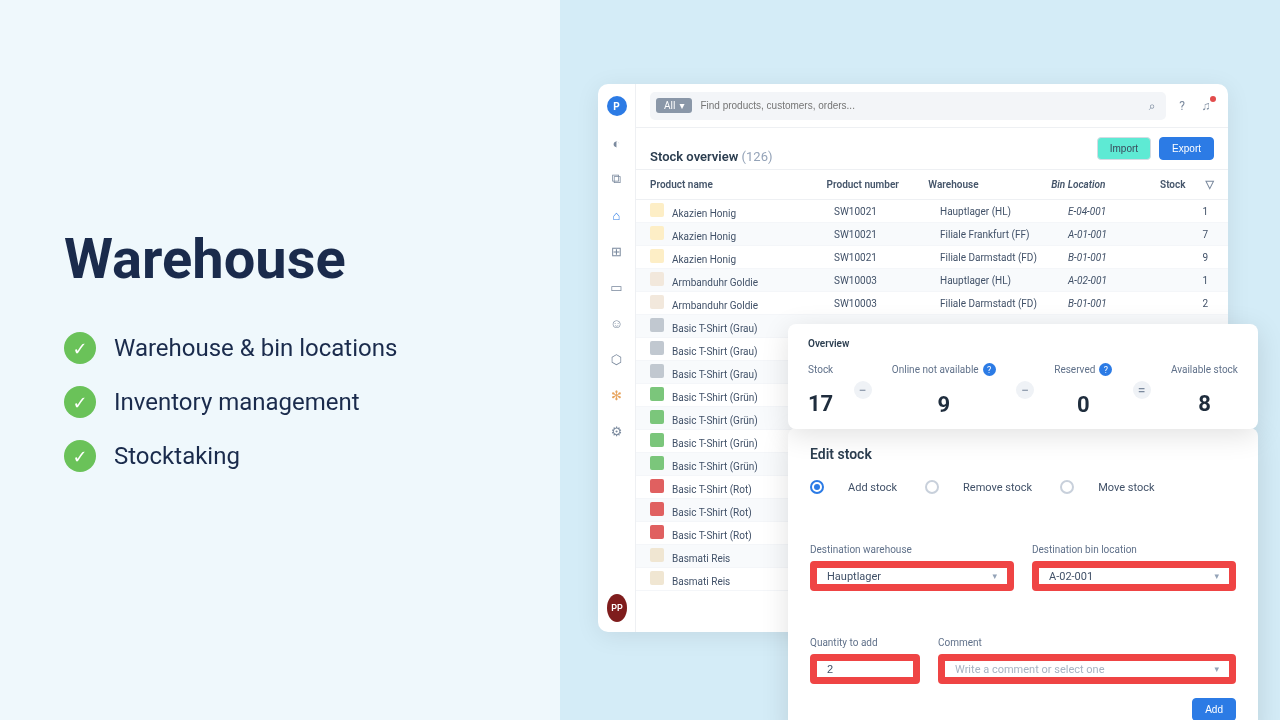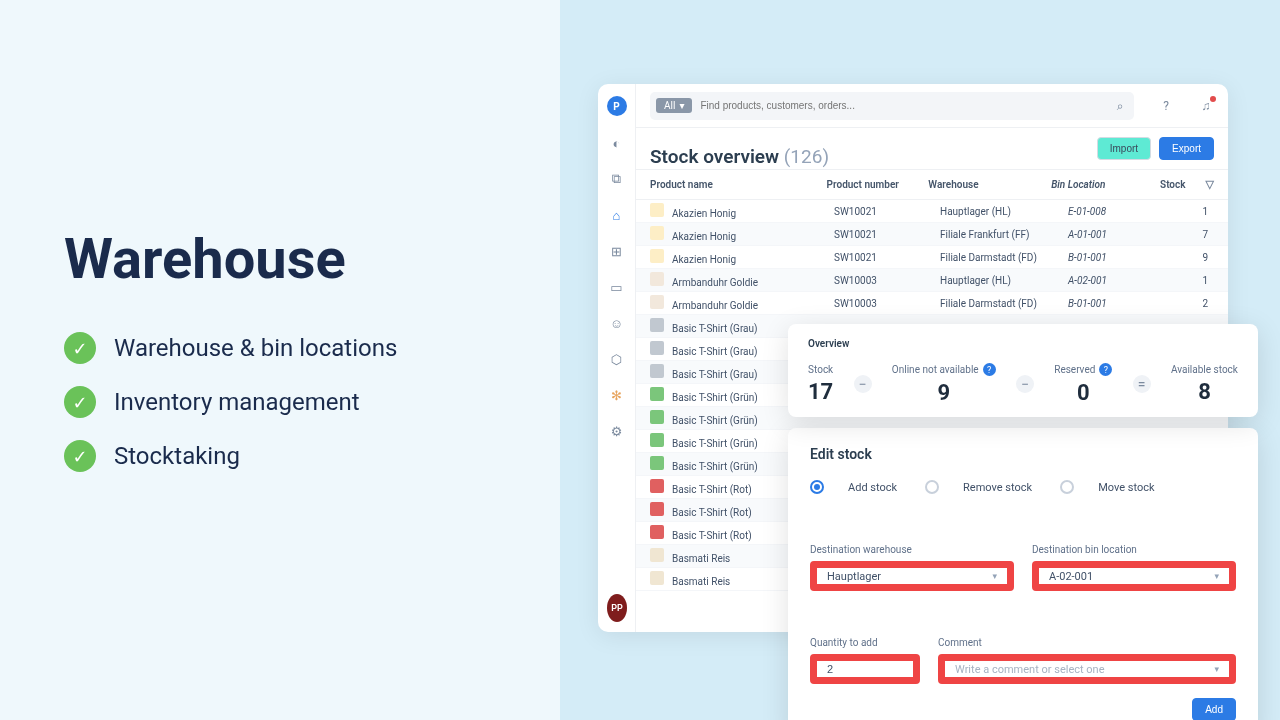--- a/index.html
+++ b/index.html
@@ -8,29 +8,29 @@
 .hero-title { font-size: 56px; font-weight: 700; color: #1a2b4c; margin-bottom: 40px; }
 .feature-list { list-style: none; }
 .feature-item { display: flex; align-items: center; font-size: 24px; color: #1a2b4c; margin-bottom: 22px; }
 .check-circle { width: 32px; height: 32px; border-radius: 50%; background: #6ac259; margin-right: 18px; display: flex; align-items: center; justify-content: center; color: #fff; font-size: 18px; flex-shrink: 0; }
 .app-window { position: absolute; left: 598px; top: 84px; width: 630px; height: 548px; background: #fff; border-radius: 10px; box-shadow: 0 4px 24px rgba(0,0,0,0.08); overflow: hidden; }
 .app-sidebar { position: absolute; left: 0; top: 0; width: 38px; height: 100%; border-right: 1px solid #eef0f3; display: flex; flex-direction: column; align-items: center; padding-top: 12px; gap: 18px; }
 .sidebar-icon { width: 18px; height: 18px; display: flex; align-items: center; justify-content: center; color: #7b8a9e; font-size: 13px; }
 .app-logo { width: 20px; height: 20px; border-radius: 50%; background: #2c7be5; color: #fff; display: flex; align-items: center; justify-content: center; font-size: 10px; font-weight: 700; }
 .avatar-badge { position: absolute; bottom: 10px; left: 9px; width: 20px; height: 28px; border-radius: 50%; background: #7f1d1d; color: #fff; display: flex; align-items: center; justify-content: center; font-size: 9px; font-weight: 600; }
 .app-content { margin-left: 38px; height: 100%; }
-.topbar { height: 44px; display: flex; align-items: center; padding: 0 14px; gap: 24px; border-bottom: 1px solid #eef0f3; }
+.topbar { height: 44px; display: flex; align-items: center; padding: 0 14px; gap: 8px; border-bottom: 1px solid #eef0f3; }
 .search-wrap { flex: 1; height: 28px; background: #f3f5f8; border-radius: 5px; display: flex; align-items: center; padding: 0 6px; }
 .filter-pill { background: #8a97a8; color: #fff; font-size: 10px; padding: 2px 8px; border-radius: 3px; display: flex; align-items: center; gap: 4px; }
 .search-input { border: none; background: transparent; font-size: 10px; padding: 0 8px; flex: 1; outline: none; color: #4a5568; }
 .topbar-icon { width: 16px; height: 16px; color: #7b8a9e; font-size: 12px; display: flex; align-items: center; justify-content: center; }
 .bell-badge { position: relative; }
 .bell-badge::after { content: ''; position: absolute; top: -2px; right: -2px; width: 6px; height: 6px; background: #e24c4c; border-radius: 50%; }
 .page-header { height: 42px; display: flex; align-items: center; justify-content: space-between; padding: 0 14px; border-bottom: 1px solid #eef0f3; }
-.page-title { font-size: 19px; font-weight: 600; color: #2c3e50; margin-top: 16px; }
+.page-title { font-size: 13px; font-weight: 600; color: #2c3e50; margin-top: 16px; }
 .page-count { color: #94a3b8; font-weight: 400; }
 .header-actions { display: flex; gap: 8px; }
 .btn { font-size: 10px; padding: 5px 12px; border-radius: 4px; border: 1px solid #d4dbe3; background: #5eead4; color: #3a4a5c; cursor: pointer; }
 .btn-primary { background: #2c7be5; color: #fff; border-color: #2c7be5; }
 .table-header { display: flex; height: 30px; align-items: center; border-bottom: 1px solid #eef0f3; padding: 0 14px; font-size: 10px; font-weight: 600; color: #45556a; }
 .col-name { width: 184px; }
 .col-num { width: 106px; }
 .col-wh { width: 128px; }
 .col-bin { width: 90px; font-style: italic; }
 .col-stock { width: 50px; text-align: right; }
@@ -43,21 +43,21 @@
 .ic-watch { background: #f2e8dc; }
 .ic-shirt-gray { background: #c1c8d0; }
 .ic-shirt-green { background: #7bc67b; }
 .ic-shirt-red { background: #e06060; }
 .ic-rice { background: #f0e6d2; }
 .overview-panel { position: absolute; left: 788px; top: 324px; width: 470px; background: #fff; border-radius: 8px; box-shadow: 0 6px 28px rgba(0,0,0,0.12); padding: 14px 20px 12px; z-index: 2; }
 .overview-title { font-size: 10px; font-weight: 600; color: #2c3e50; margin-bottom: 14px; }
 .stock-equation { display: flex; align-items: center; justify-content: space-between; }
 .stock-block { text-align: center; }
 .stock-label { font-size: 10px; color: #60718a; display: flex; align-items: center; justify-content: center; gap: 4px; }
-.stock-val { font-size: 22px; font-weight: 700; color: #1f2d3d; margin-top: 4px; }
+.stock-val { font-size: 22px; font-weight: 700; color: #1f2d3d; margin-top: 16px; }
 .help-badge { width: 13px; height: 13px; border-radius: 50%; background: #2c7be5; color: #fff; font-size: 9px; display: inline-flex; align-items: center; justify-content: center; }
 .op-sign { font-size: 14px; color: #7b8a9e; width: 18px; height: 18px; border-radius: 50%; background: #eff2f6; display: flex; align-items: center; justify-content: center; }
 .edit-panel { position: absolute; left: 788px; top: 428px; width: 470px; background: #fff; border-radius: 8px; box-shadow: 0 6px 28px rgba(0,0,0,0.12); padding: 18px 22px; z-index: 1; }
 .edit-title { font-size: 14px; font-weight: 600; color: #2c3e50; margin-bottom: 18px; }
 .radio-group { display: flex; gap: 28px; margin-bottom: 18px; }
 .radio-item { display: flex; align-items: center; gap: 24px; font-size: 11px; color: #415168; }
 .radio-dot { width: 14px; height: 14px; border-radius: 50%; border: 2px solid #c8d0db; display: flex; align-items: center; justify-content: center; }
 .radio-dot.selected { border-color: #2c7be5; }
 .radio-dot.selected::after { content: ''; width: 6px; height: 6px; border-radius: 50%; background: #2c7be5; }
 .form-row { display: flex; gap: 18px; margin-bottom: 14px; }
@@ -130,21 +130,21 @@
       <div class="col-wh">Warehouse</div>
       <div class="col-bin">Bin Location</div>
       <div class="col-stock">Stock</div>
       <div class="filter-icon">▽</div>
     </div>
     <div class="table-body" id="table-body">
         <div class="table-row">
           <div class="col-name"><span class="row-icon ic-honey"></span>Akazien Honig</div>
           <div class="col-num">SW10021</div>
           <div class="col-wh">Hauptlager (HL)</div>
-          <div class="col-bin">E-01-008</div>
+          <div class="col-bin">E-04-001</div>
           <div class="col-stock">1</div>
         </div>
         <div class="table-row">
           <div class="col-name"><span class="row-icon ic-honey"></span>Akazien Honig</div>
           <div class="col-num">SW10021</div>
           <div class="col-wh">Filiale Frankfurt (FF)</div>
           <div class="col-bin">A-01-001</div>
           <div class="col-stock">7</div>
         </div>
         <div class="table-row">

